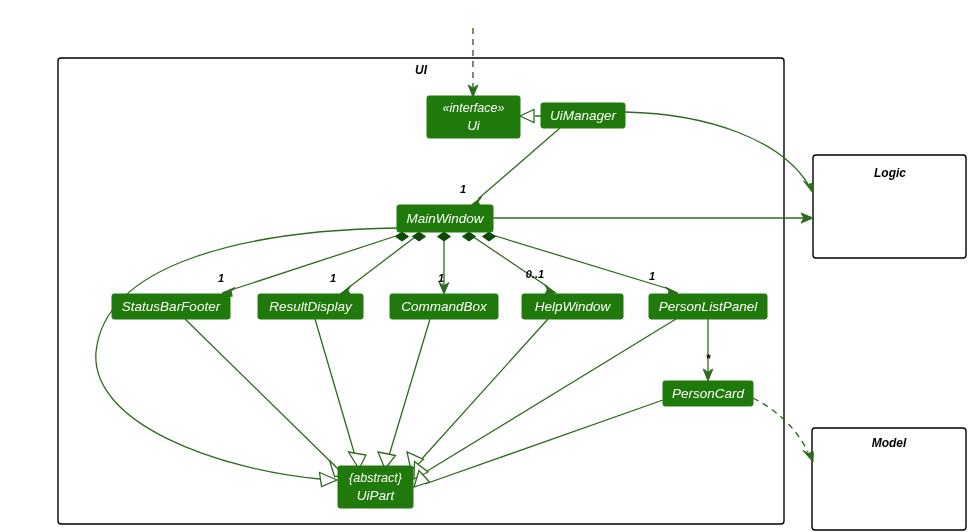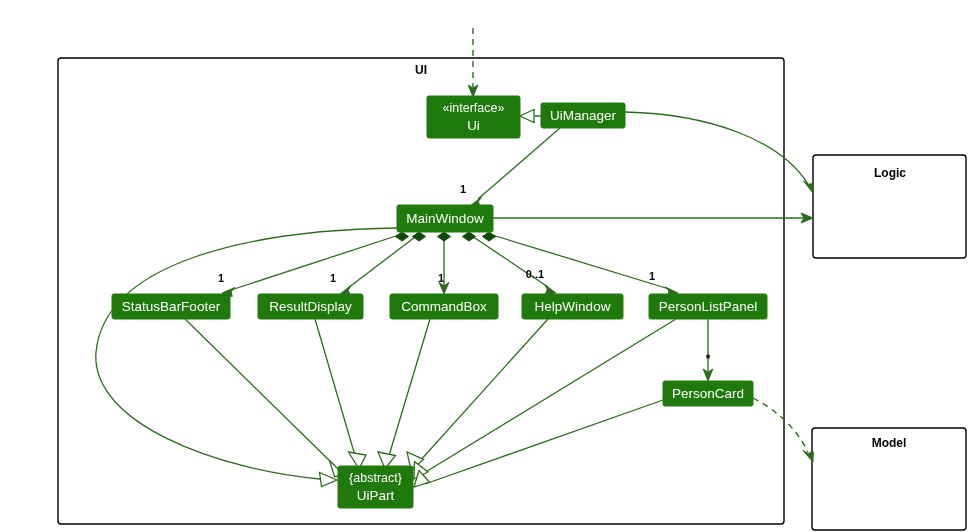--- a/index.html
+++ b/index.html
@@ -10,20 +10,21 @@
   body {
     width: 975px;
     height: 532px;
     overflow: hidden;
     font-family: "Liberation Sans", sans-serif;
   }
   #diagram-root {
     position: relative;
     width: 950px;
     height: 532px;
+    font-style: italic;
   }
   svg.diagram {
     display: block;
     width: 975px;
     height: 532px;
   }
   .pkg-rect {
     fill: none;
     stroke: #000000;
     stroke-width: 1.4;

